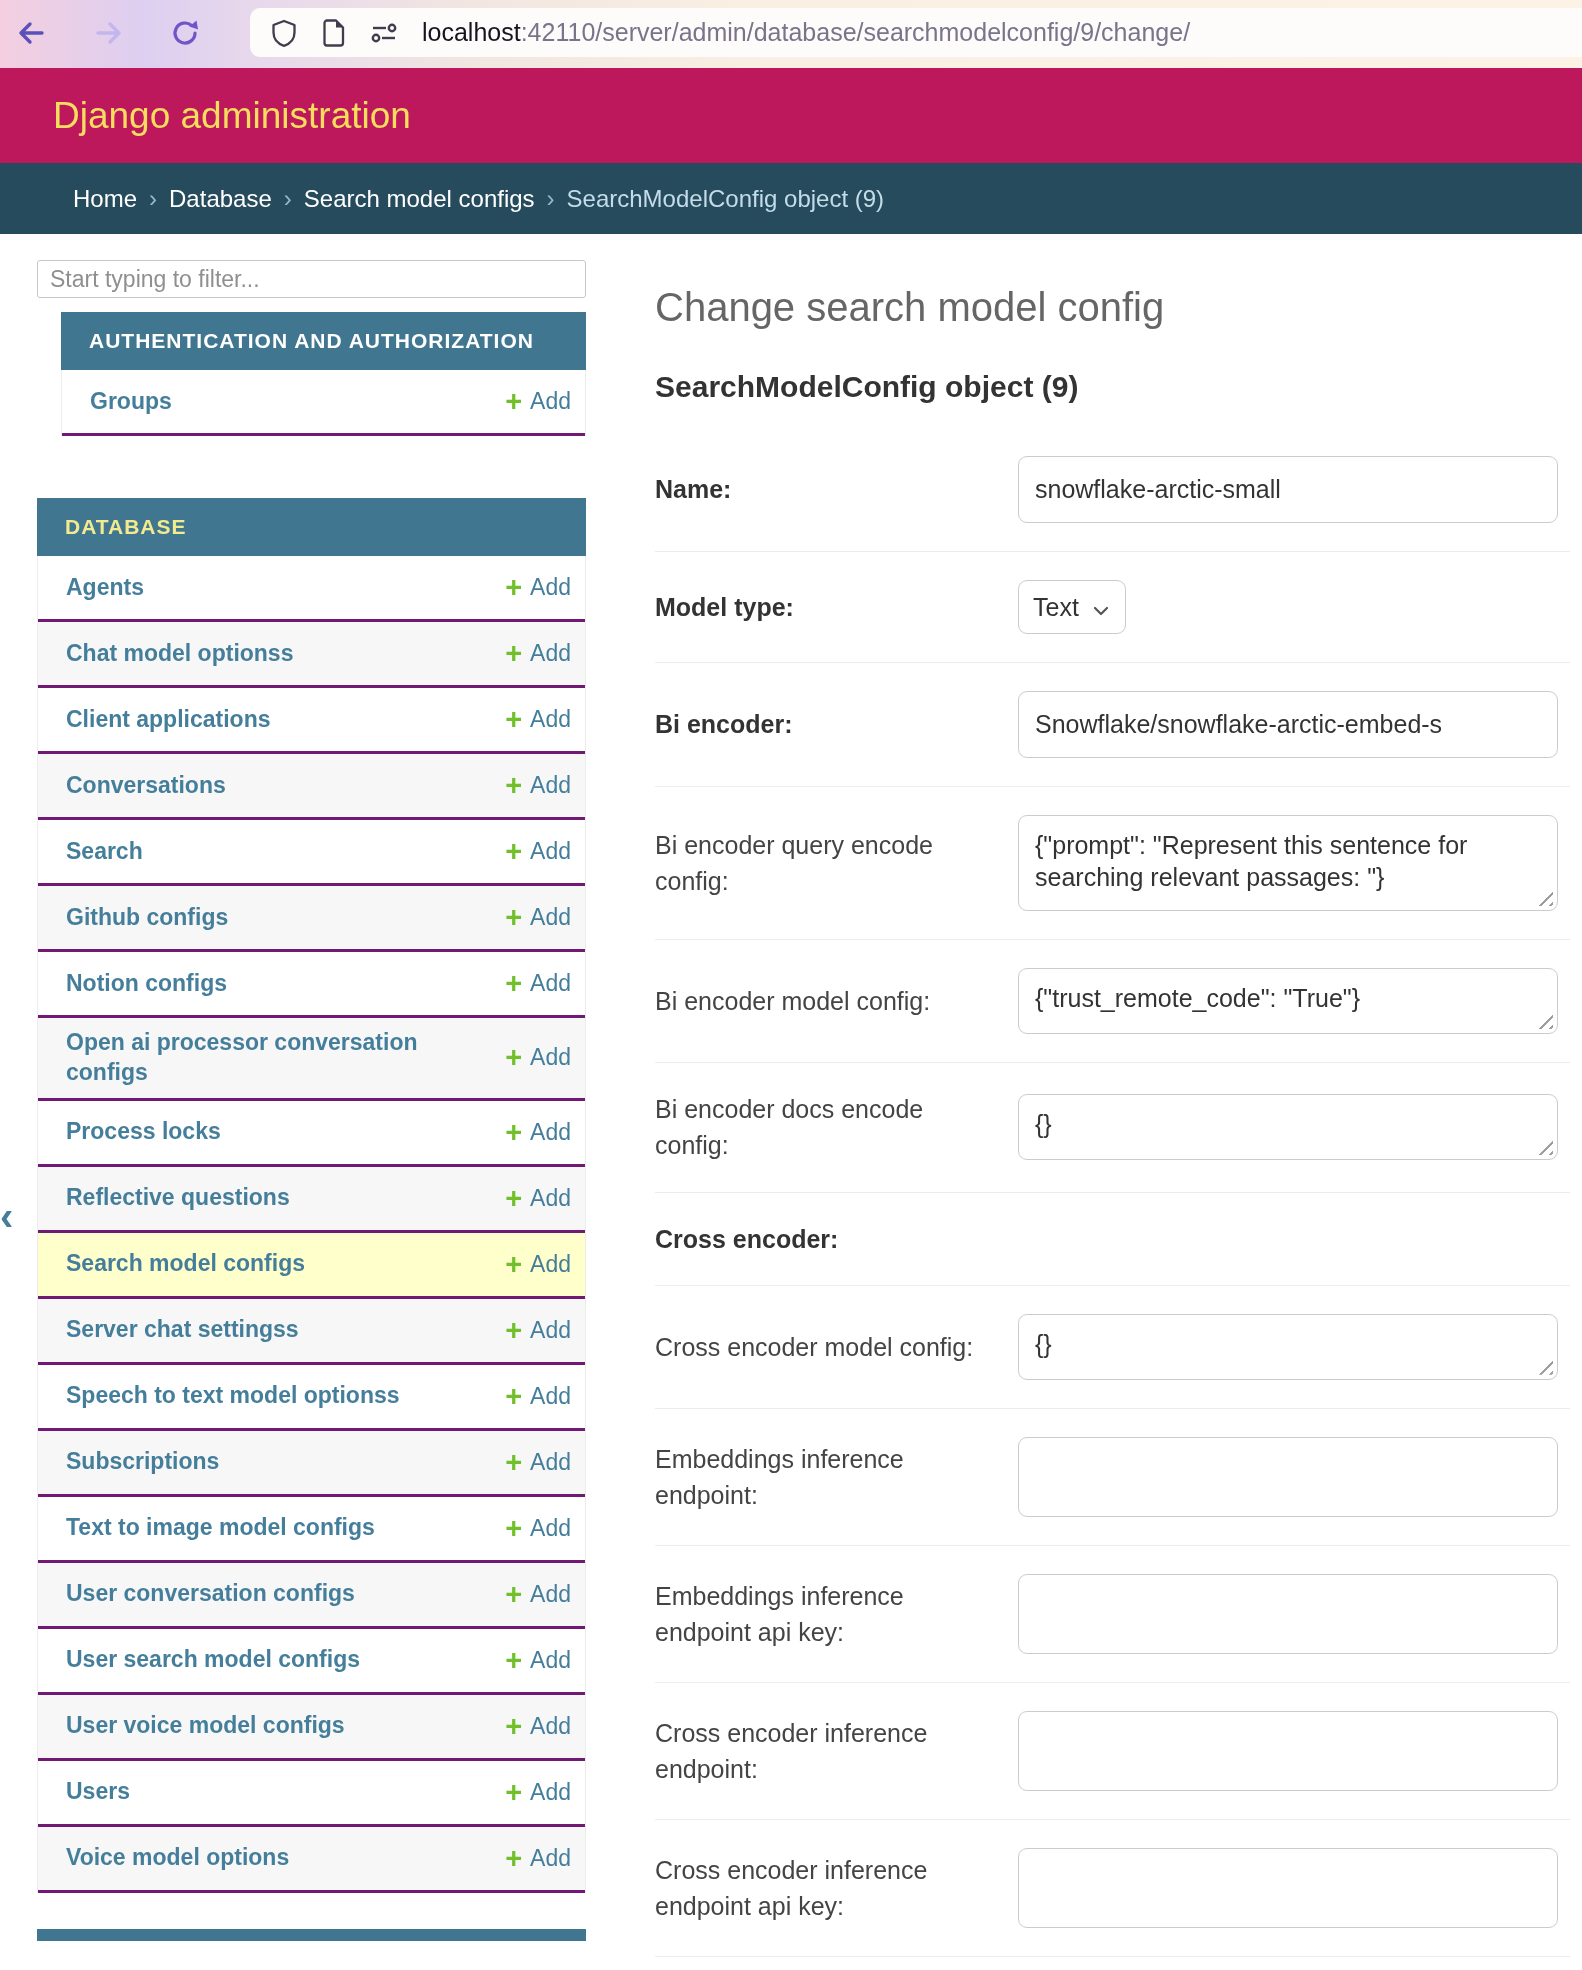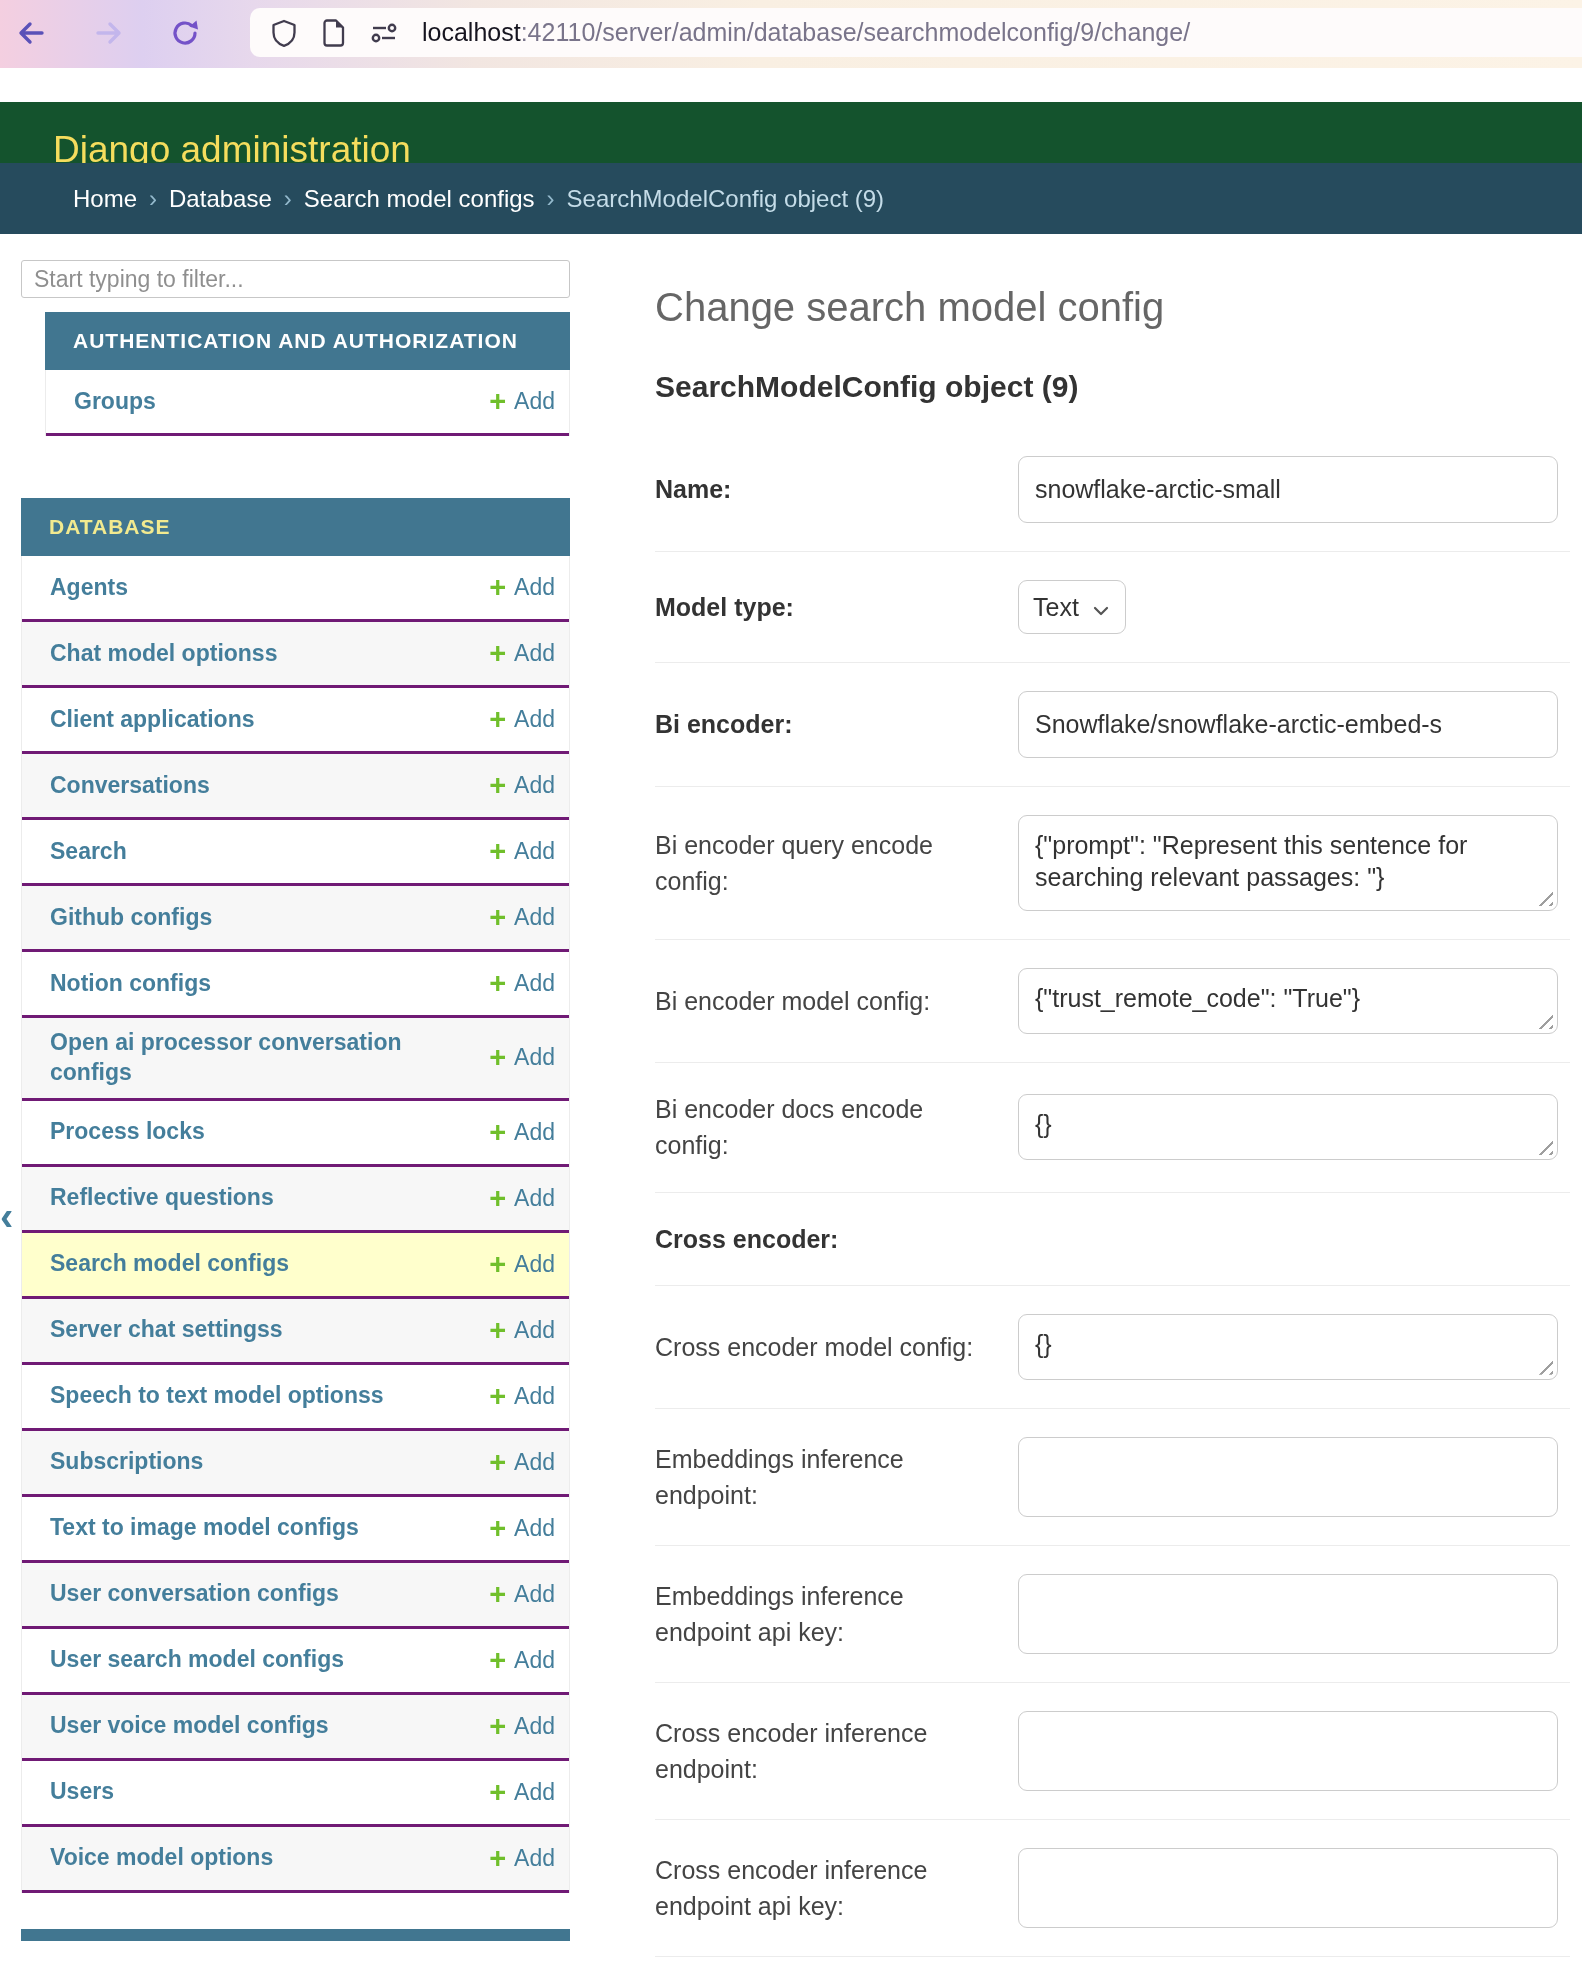--- a/index.html
+++ b/index.html
@@ -15,32 +15,32 @@
   #reload-ico { left:166px; }
   #url-bar { position:absolute; left:250px; top:8px; right:-24px; height:49px;
     background:#fefbfb; border-radius:10px; display:flex; align-items:center; }
   .bar-ico { width:32px; height:32px; margin-left:18px; flex:0 0 auto; display:flex; align-items:center; justify-content:center; }
   #url-text { margin-left:22px; font-size:25px; white-space:nowrap; }
   #url-host { color:#16141f; }
   #url-path { color:#79748a; }
 
   
   #admin-header { position:absolute; left:0; top:68px; width:1582px; height:95px;
-    background:#14532d; display:flex; align-items:center;margin-top:34px; }
+    background:#be185d; display:flex; align-items:center; }
   #site-title { color:#f5dd5d; font-size:37px; font-weight:500; margin-left:53px; }
 
   
   #breadcrumbs { position:absolute; left:0; top:163px; width:1582px; height:71px;
     background:#264b5d; display:flex; align-items:center; padding-left:73px; font-size:24px; }
   #breadcrumbs a { color:#ffffff; text-decoration:none; }
   .crumb-sep { color:#93b9cc; margin:0 12px; }
   .crumb-current { color:#c4dce8; }
 
   
-  #sidebar { position:absolute; left:21px; top:260px; width:549px; }
+  #sidebar { position:absolute; left:37px; top:260px; width:549px; }
   #filter-input { width:100%; height:38px; border:1px solid #c7c7c7; border-radius:3px;
     padding:0 12px; font-size:23px; color:#333; font-family:inherit; background:#fff; }
   #filter-input::placeholder { color:#8f8f8f; }
   .module { margin-top:14px; }
   .module.gap-after { margin-bottom:62px;padding-left:24px; }
   .module-caption { background:#417690; color:#ffffff; font-size:21px; font-weight:700;
     letter-spacing:1px; text-transform:uppercase; padding:17px 0 17px 28px; }
   .module-caption.current-app { color:#f2ea8f; }
   .module-rows { border-left:1px solid #ececec; border-right:1px solid #ececec; }
   .nav-row { display:flex; align-items:center; min-height:66px; padding:10px 14px 10px 28px;

